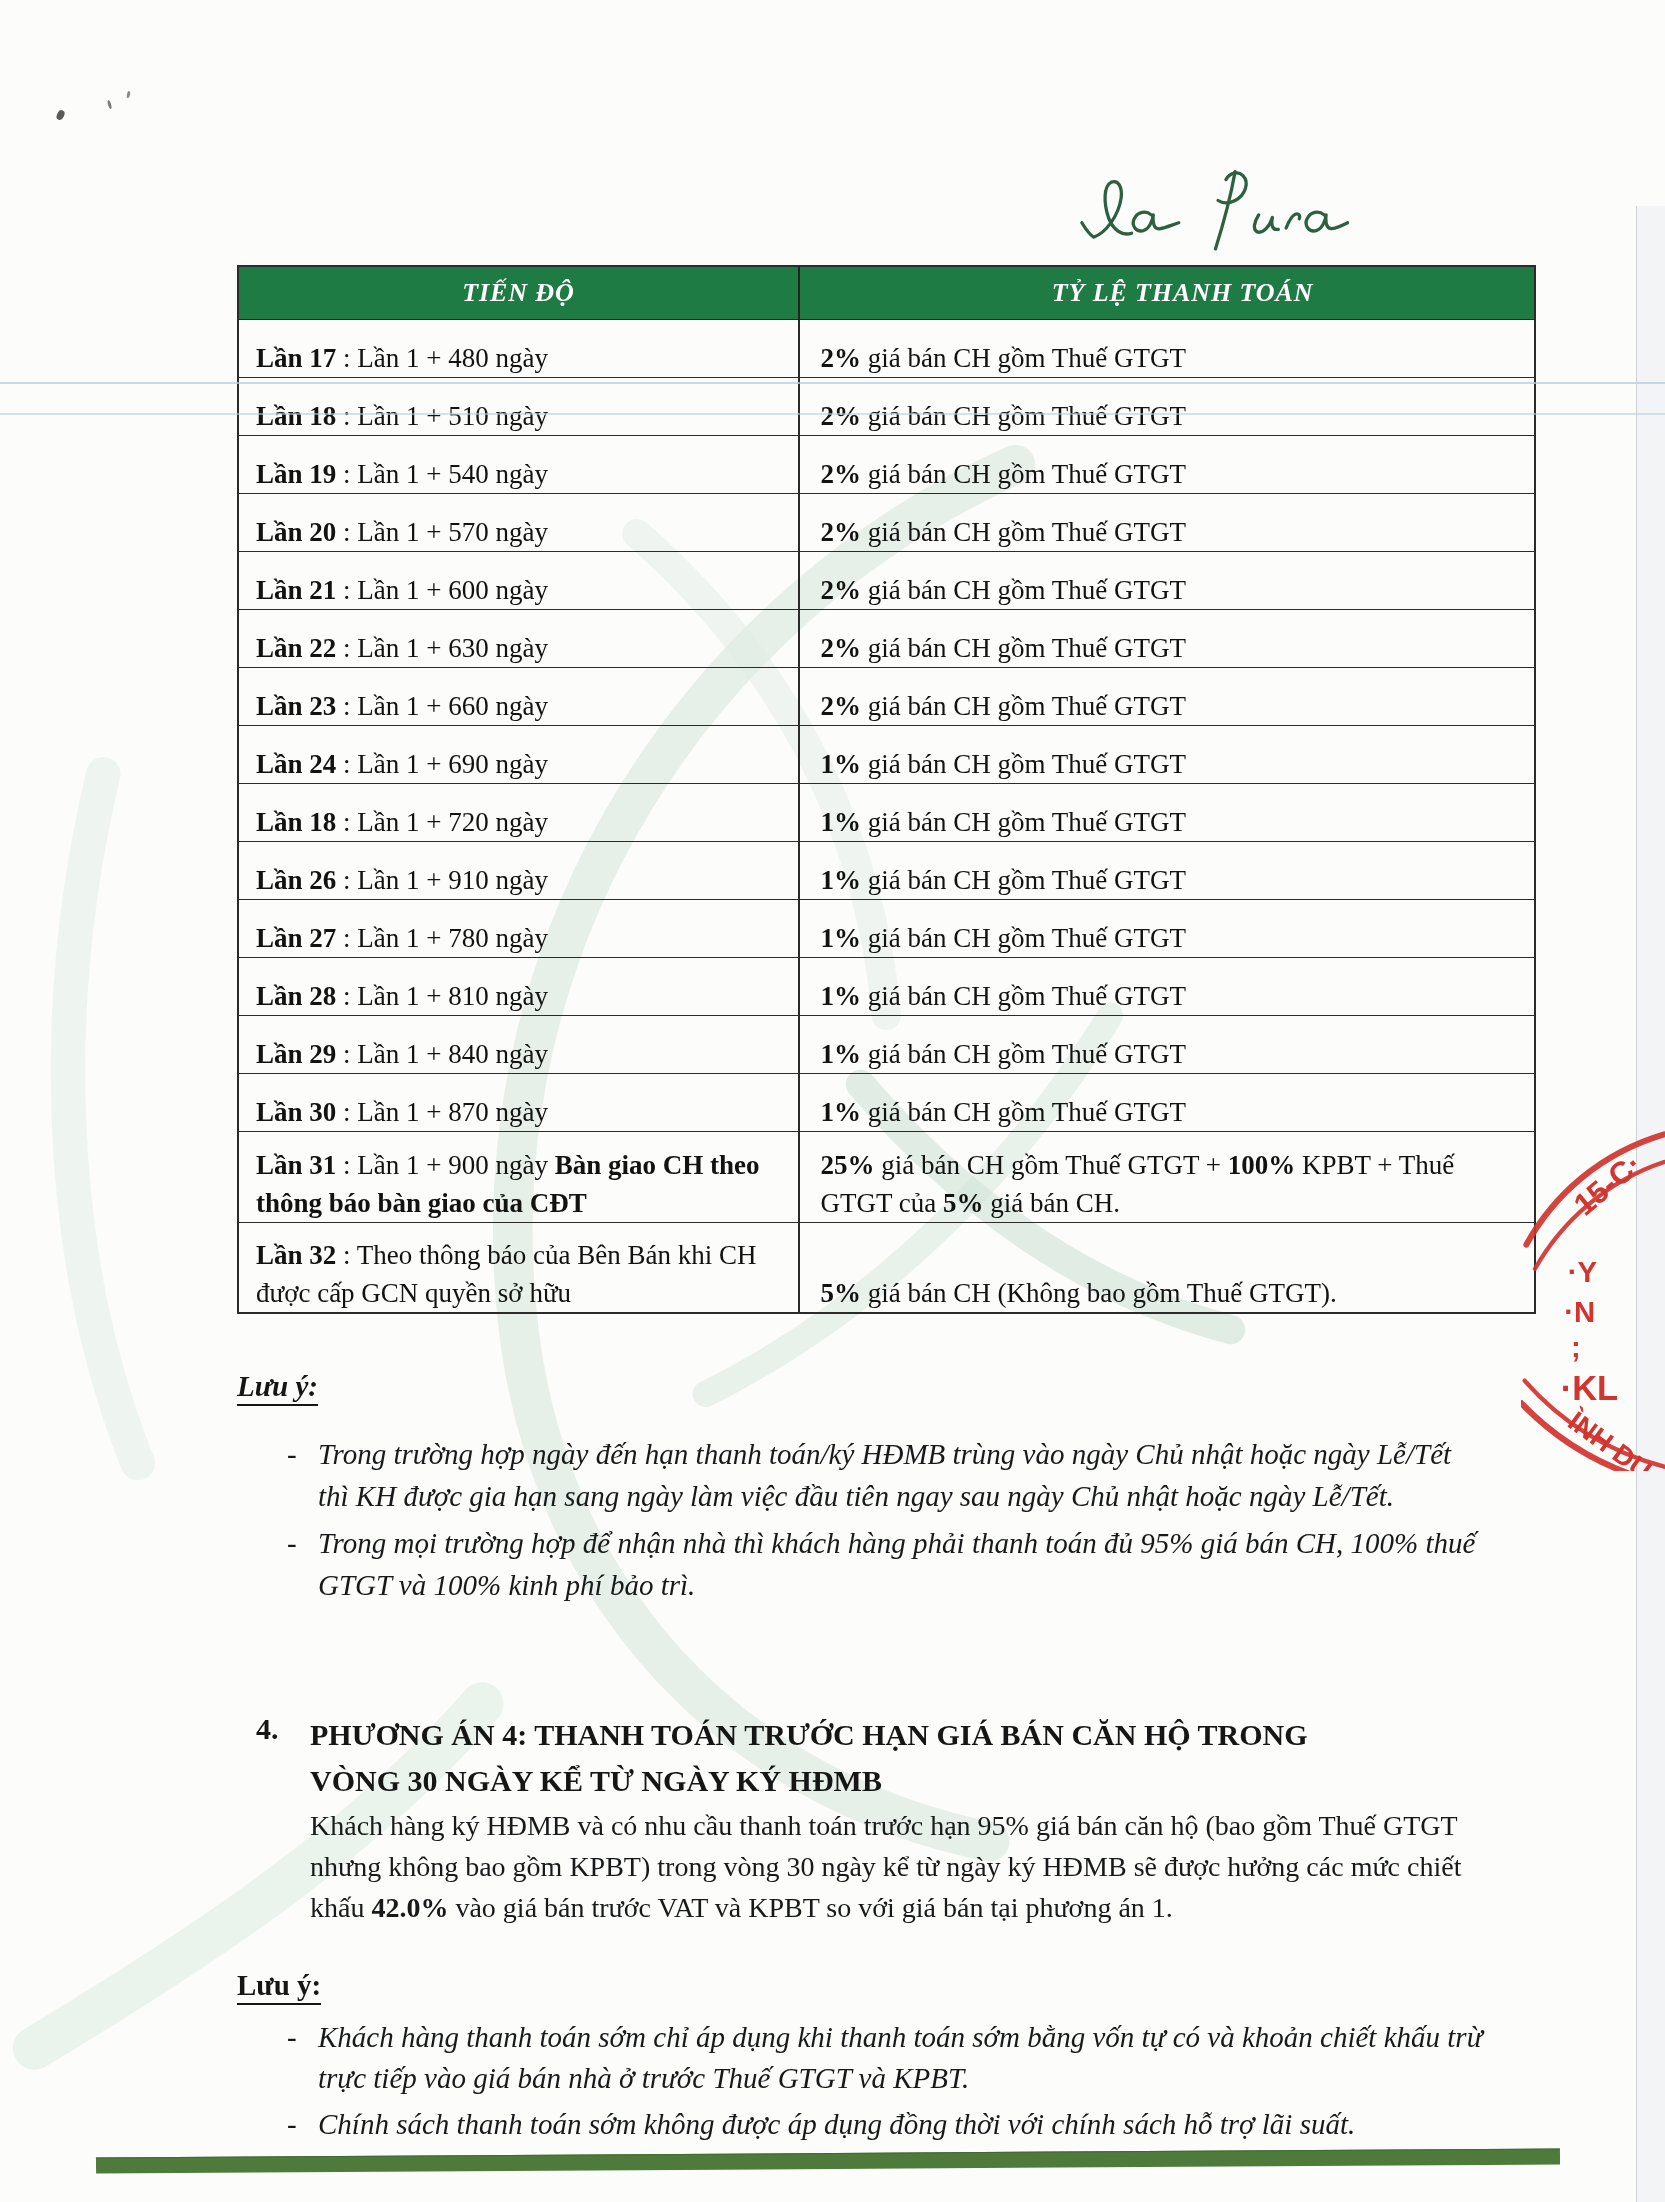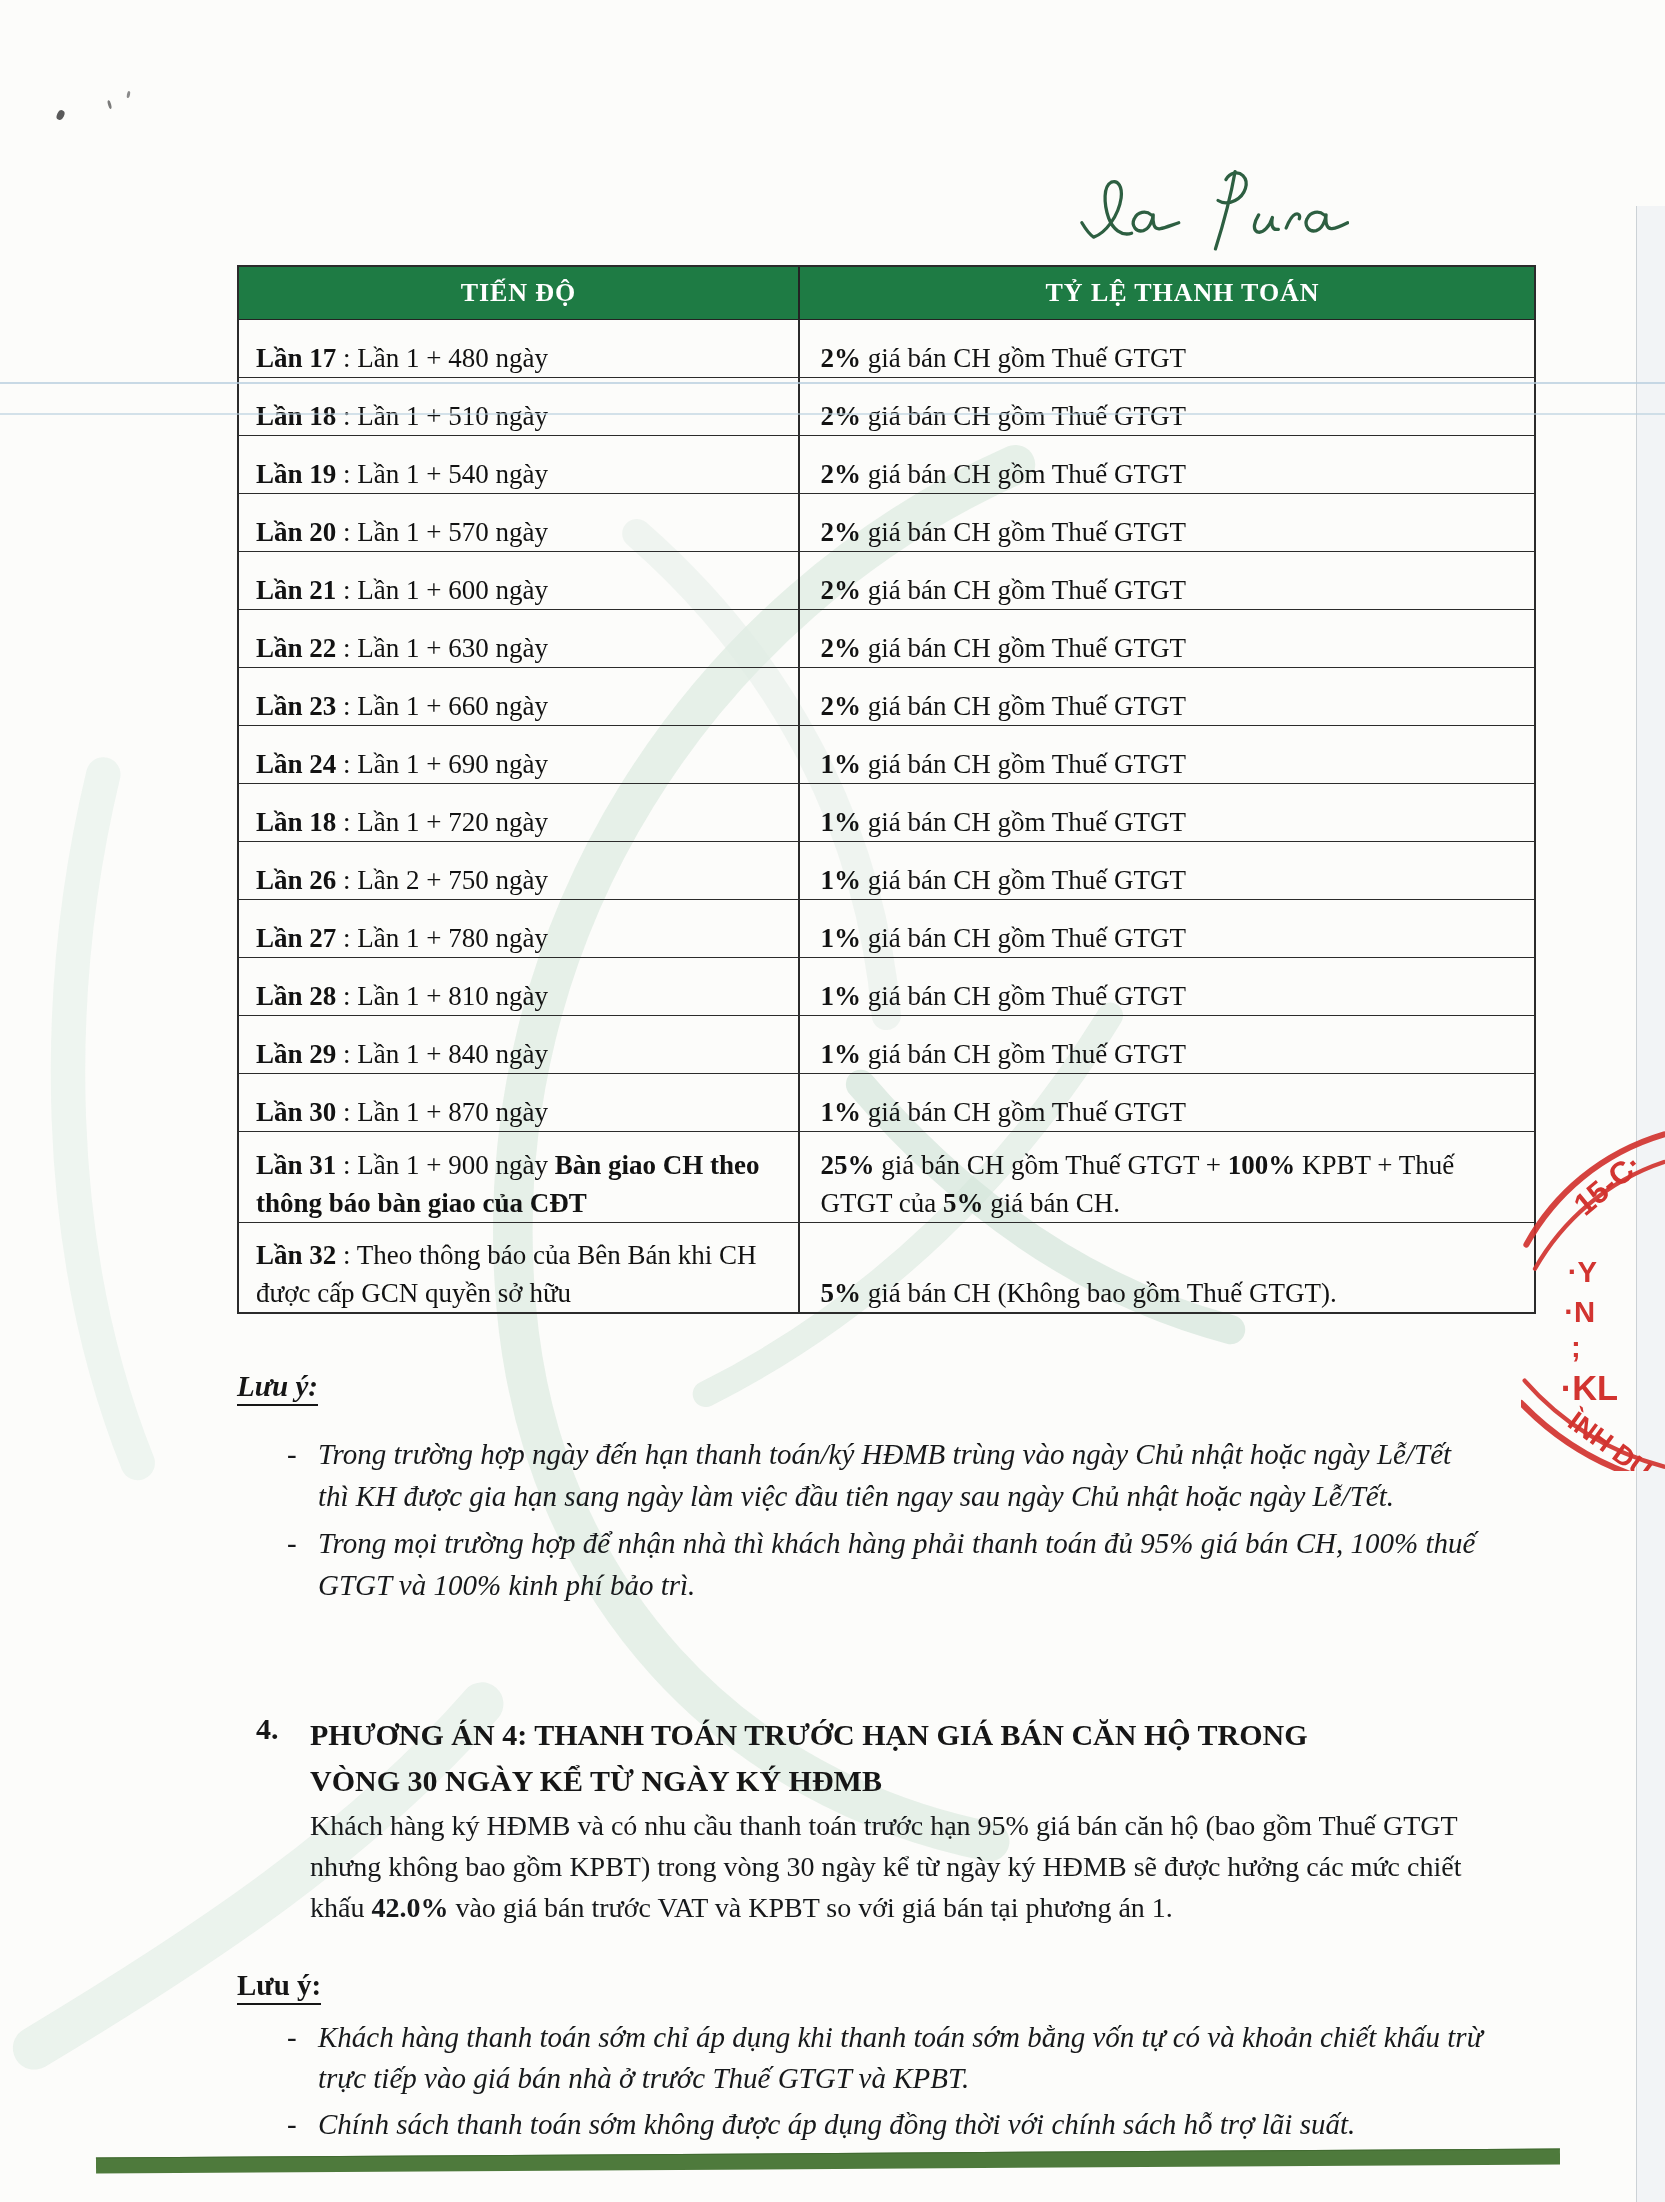--- a/index.html
+++ b/index.html
@@ -12,21 +12,21 @@
   
   .wm{position:absolute;left:0;top:0;z-index:1;}
   
   .scanline{position:absolute;left:0;width:1666px;height:1.7px;background:#b7cedd;opacity:.75;z-index:6;}
   .edge-strip{position:absolute;left:1636px;top:206px;width:30px;height:1996px;background:#f2f4f6;border-left:1.7px solid #ccd2d6;z-index:2;}
   .speck{position:absolute;background:#5a5a5a;border-radius:45%;z-index:3;}
   
   .logo{position:absolute;left:1074px;top:153px;width:275px;height:112px;z-index:4;}
   
   .ptable{position:absolute;left:237px;top:265px;width:1299px;border:2.6px solid #2b2b2b;z-index:4;box-sizing:border-box;background:transparent;}
-  .thead{display:flex;height:52px;background:#1e7b44;border-bottom:1.7px solid #232323;}
+  .thead{display:flex;height:52px;background:#1e7b44;border-bottom:1.7px solid #232323;font-style:italic;}
   .th{color:#ffffff;font-weight:bold;font-size:26px;line-height:52px;text-align:center;letter-spacing:0.9px;}
   .th.c1{width:561px;border-right:2.6px solid #232323;box-sizing:border-box;}
   .th.c2{flex:1;padding-left:31px;}
   .t-row{display:flex;height:58px;border-bottom:1.7px solid #2b2b2b;box-sizing:border-box;}
   .t-row:nth-last-child(2){height:91px;}
   .t-row:nth-last-child(1){height:89px;border-bottom:none;}
   .cell{display:flex;align-items:flex-end;box-sizing:border-box;}
   .cell.left{width:561px;border-right:2.6px solid #2b2b2b;padding:0 12px 0 17px;}
   .cell.right{flex:1;padding:0 13.8px 0 20.6px;}
   .cw{font-size:27px;line-height:38px;color:#121212;}
@@ -160,21 +160,21 @@
         <div class="t-row">
           <div class="cell left">
             <div class="cw"><span class="b">Lần 18</span><span> : Lần 1 + 720 ngày</span></div>
           </div>
           <div class="cell right">
             <div class="cw"><span class="b">1%</span><span> giá bán CH gồm Thuế GTGT</span></div>
           </div>
         </div>
         <div class="t-row">
           <div class="cell left">
-            <div class="cw"><span class="b">Lần 26</span><span> : Lần 2 + 750 ngày</span></div>
+            <div class="cw"><span class="b">Lần 26</span><span> : Lần 1 + 910 ngày</span></div>
           </div>
           <div class="cell right">
             <div class="cw"><span class="b">1%</span><span> giá bán CH gồm Thuế GTGT</span></div>
           </div>
         </div>
         <div class="t-row">
           <div class="cell left">
             <div class="cw"><span class="b">Lần 27</span><span> : Lần 1 + 780 ngày</span></div>
           </div>
           <div class="cell right">

